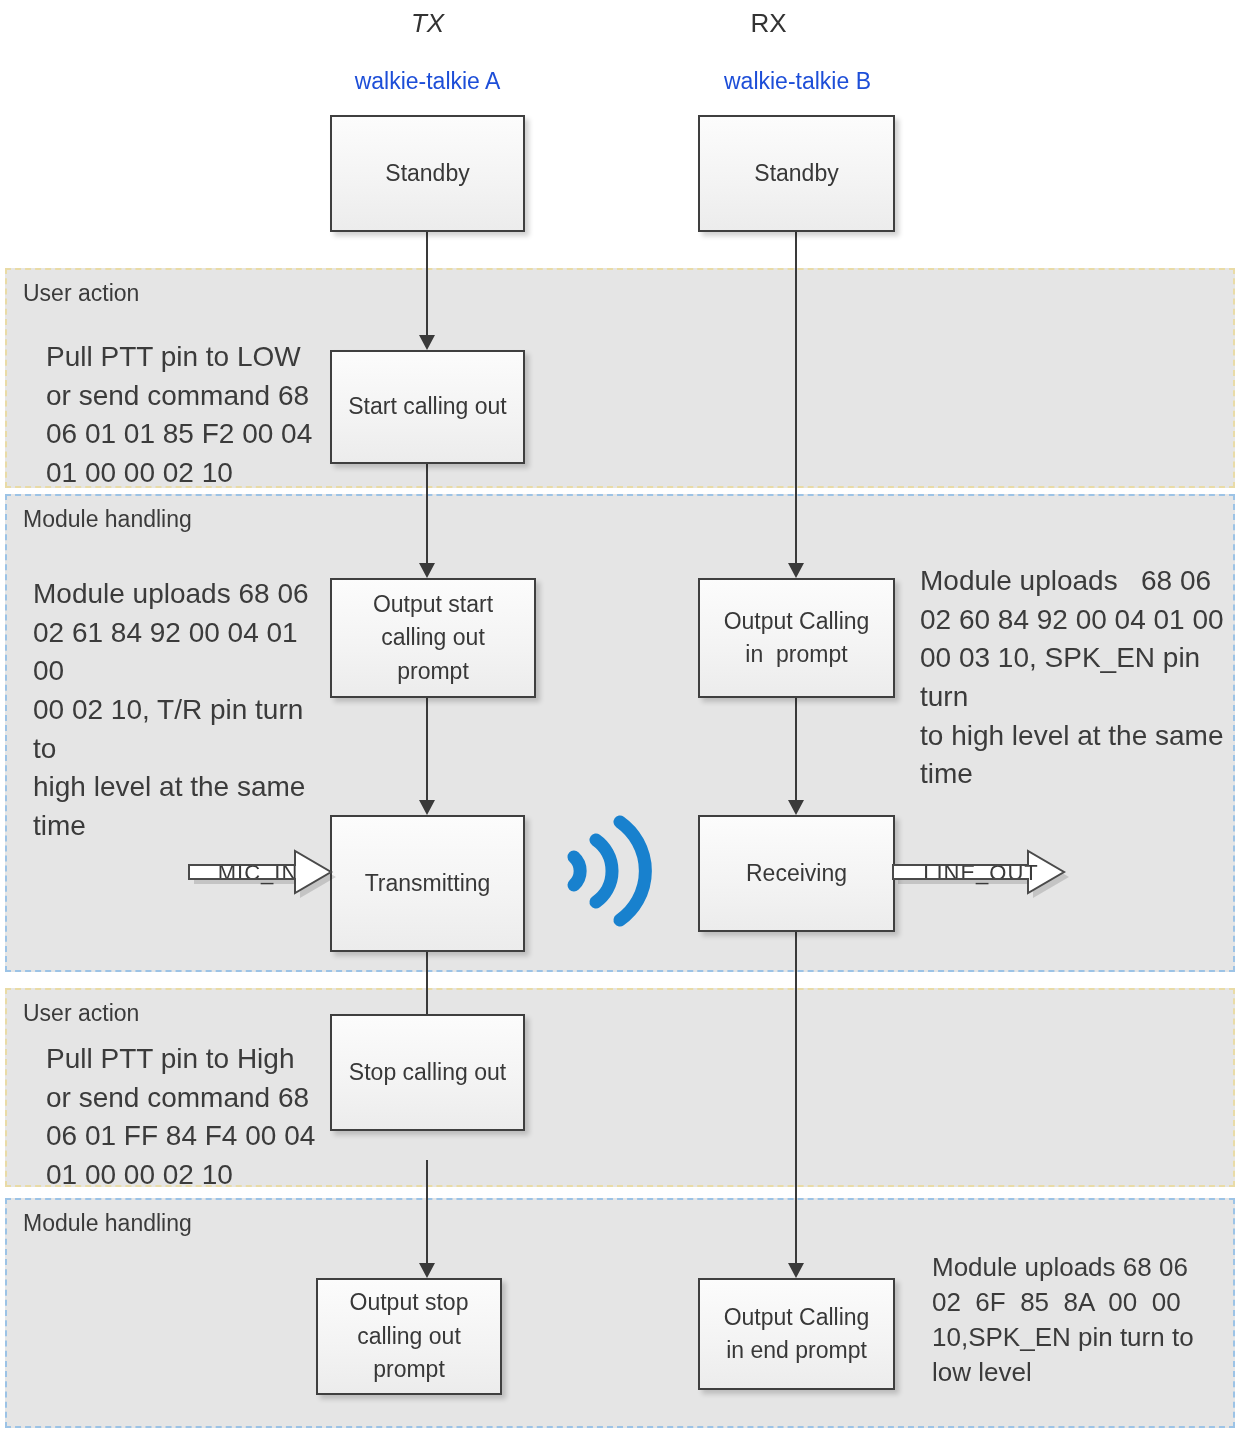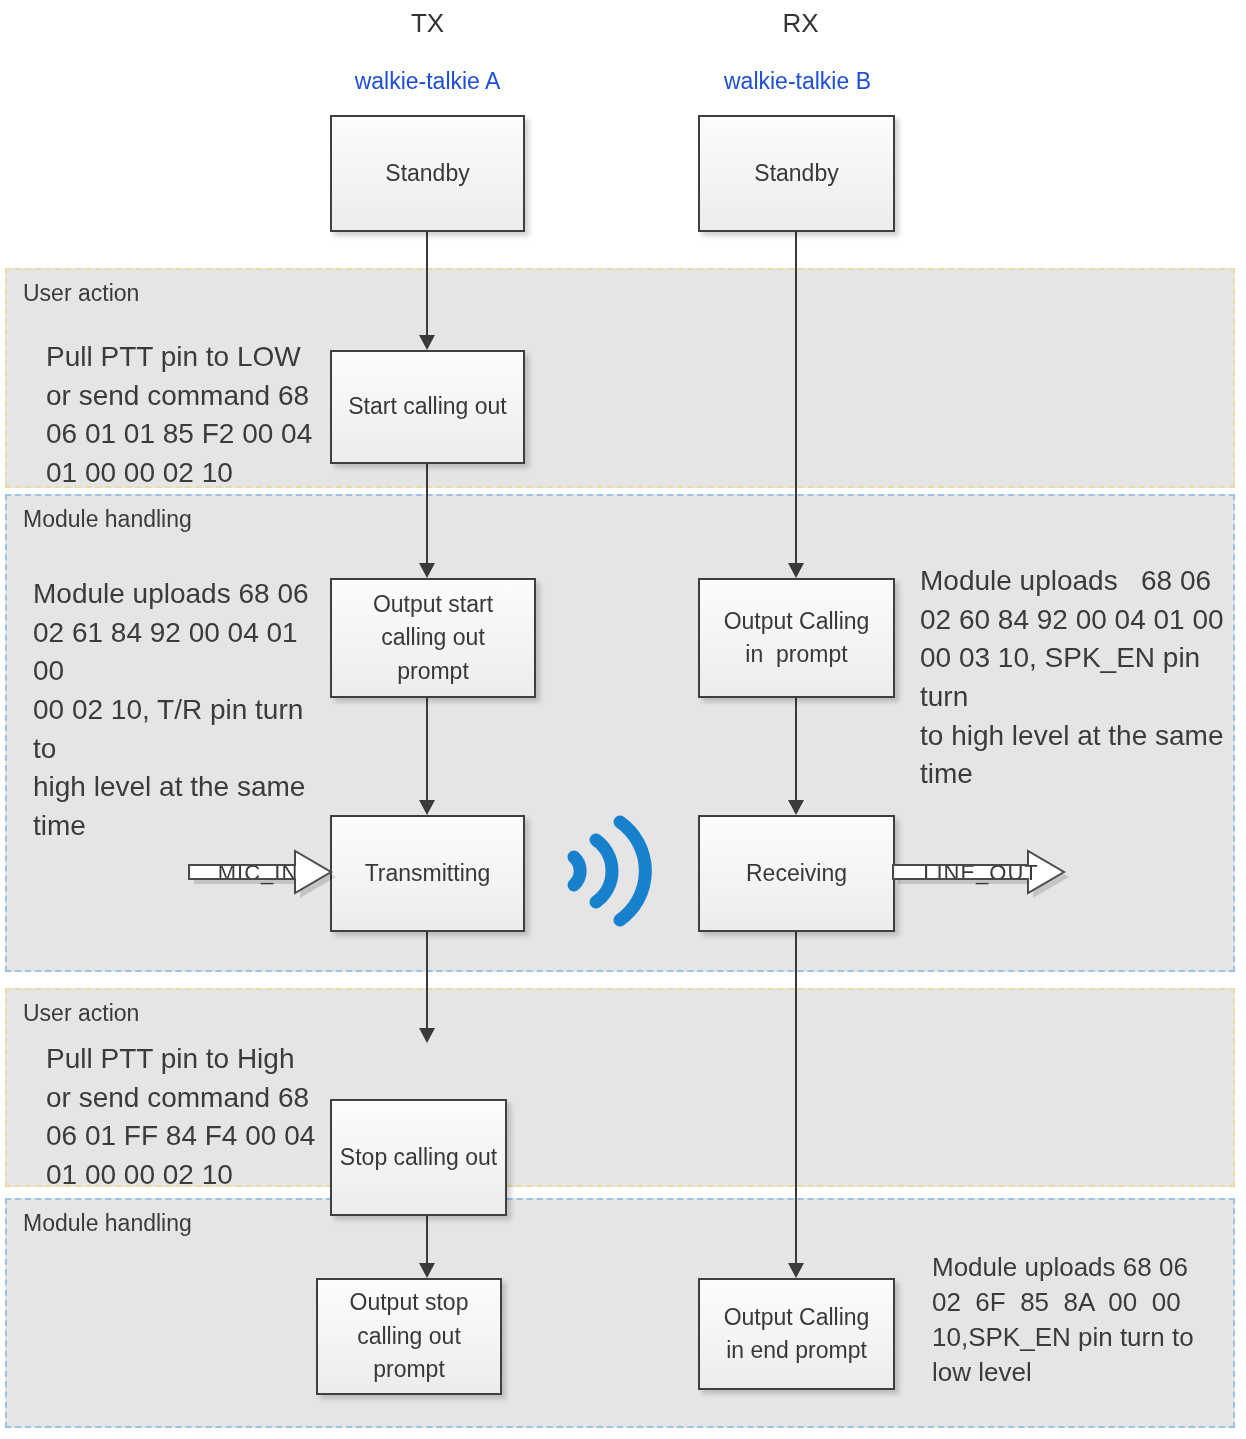--- a/index.html
+++ b/index.html
@@ -63,22 +63,22 @@
   <div class="band module" style="top:494px;height:478px;">
     <div class="band-label">Module handling</div>
   </div>
   <div class="band user" style="top:988px;height:199px;">
     <div class="band-label">User action</div>
   </div>
   <div class="band module" style="top:1198px;height:230px;">
     <div class="band-label">Module handling</div>
   </div>
 
-  <div class="col-heading" style="left:330px;width:195px;top:8px;">TX</div>
-  <div class="col-heading" style="left:702px;width:197px;top:8px;">RX</div>
+  <div class="col-heading" style="left:330px;width:195px;top:8px;font-style:italic;">TX</div>
+  <div class="col-heading" style="left:670px;width:197px;top:8px;">RX</div>
   <div class="col-device" style="left:300px;width:255px;top:68px;">walkie-talkie A</div>
   <div class="col-device" style="left:670px;width:255px;top:68px;">walkie-talkie B</div>
 
   <div class="vline" style="left:426px;top:232px;height:104px;"></div>
   <div class="arrowhead" style="left:419px;top:335px;"></div>
   <div class="vline" style="left:426px;top:464px;height:100px;"></div>
   <div class="arrowhead" style="left:419px;top:563px;"></div>
   <div class="vline" style="left:426px;top:698px;height:103px;"></div>
   <div class="arrowhead" style="left:419px;top:800px;"></div>
   <div class="vline" style="left:426px;top:932px;height:97px;"></div>
@@ -91,22 +91,22 @@
   <div class="vline" style="left:795px;top:698px;height:103px;"></div>
   <div class="arrowhead" style="left:788px;top:800px;"></div>
   <div class="vline" style="left:795px;top:932px;height:332px;"></div>
   <div class="arrowhead" style="left:788px;top:1263px;"></div>
 
   <div class="fbox" style="left:330px;top:115px;width:195px;height:117px;">Standby</div>
   <div class="fbox" style="left:330px;top:350px;width:195px;height:114px;">Start calling out</div>
   <div class="fbox" style="left:330px;top:578px;width:206px;height:120px;">Output start
 calling out
 prompt</div>
-  <div class="fbox" style="left:330px;top:815px;width:195px;height:117px;">Transmitting</div>
-  <div class="fbox" style="left:330px;top:1099px;width:177px;height:117px;">Stop calling out</div>
+  <div class="fbox" style="left:330px;top:815px;width:195px;height:137px;">Transmitting</div>
+  <div class="fbox" style="left:330px;top:1014px;width:195px;height:117px;">Stop calling out</div>
   <div class="fbox" style="left:316px;top:1278px;width:186px;height:117px;">Output stop
 calling out
 prompt</div>
 
   <div class="fbox" style="left:698px;top:115px;width:197px;height:117px;">Standby</div>
   <div class="fbox" style="left:698px;top:578px;width:197px;height:120px;">Output Calling
 in  prompt</div>
   <div class="fbox" style="left:698px;top:815px;width:197px;height:117px;">Receiving</div>
   <div class="fbox" style="left:698px;top:1278px;width:197px;height:112px;">Output Calling
 in end prompt</div>

